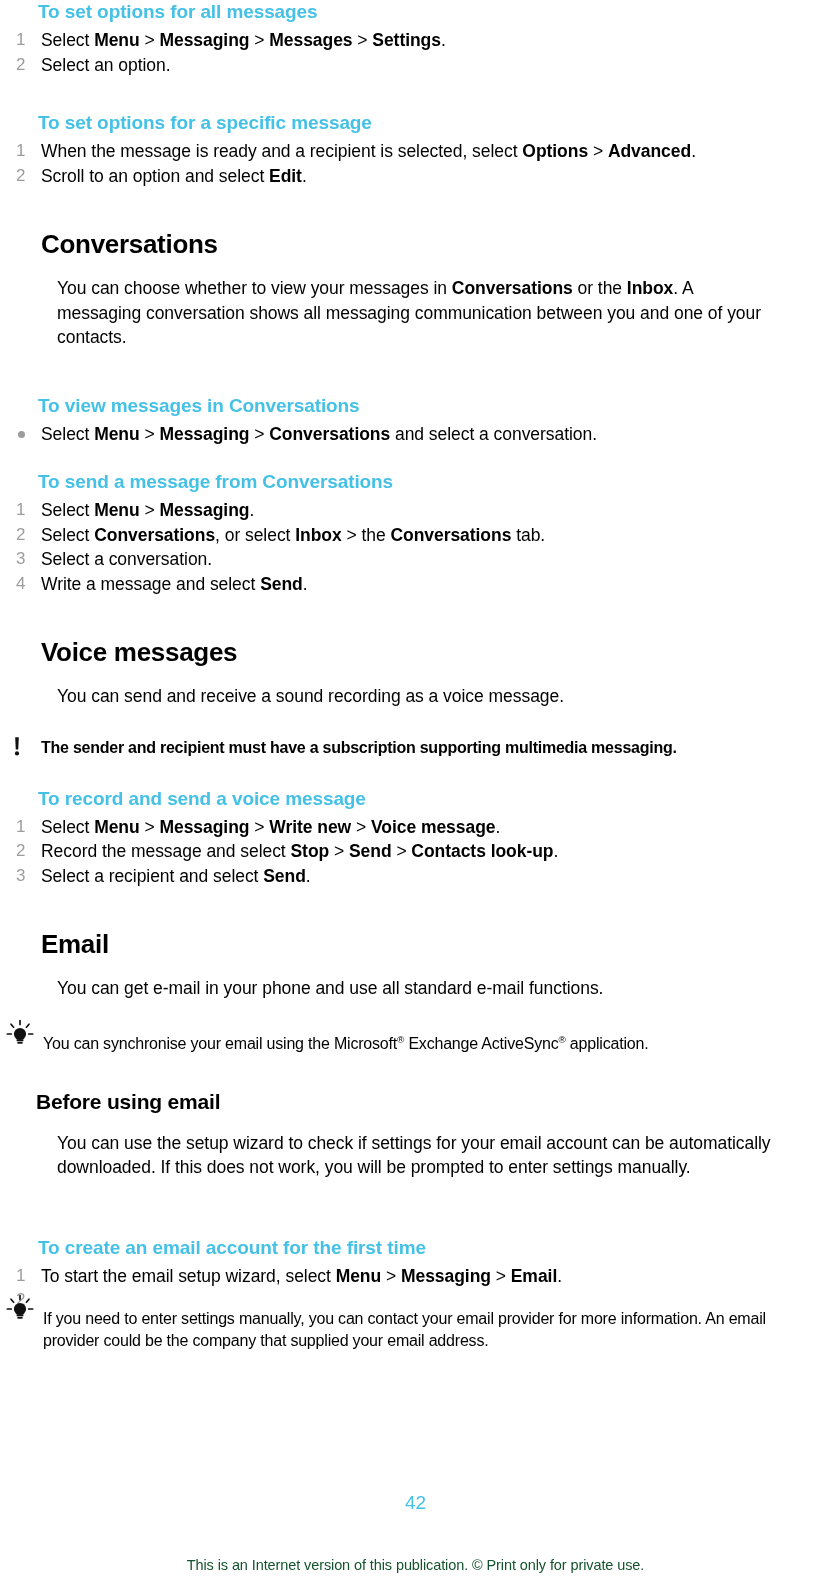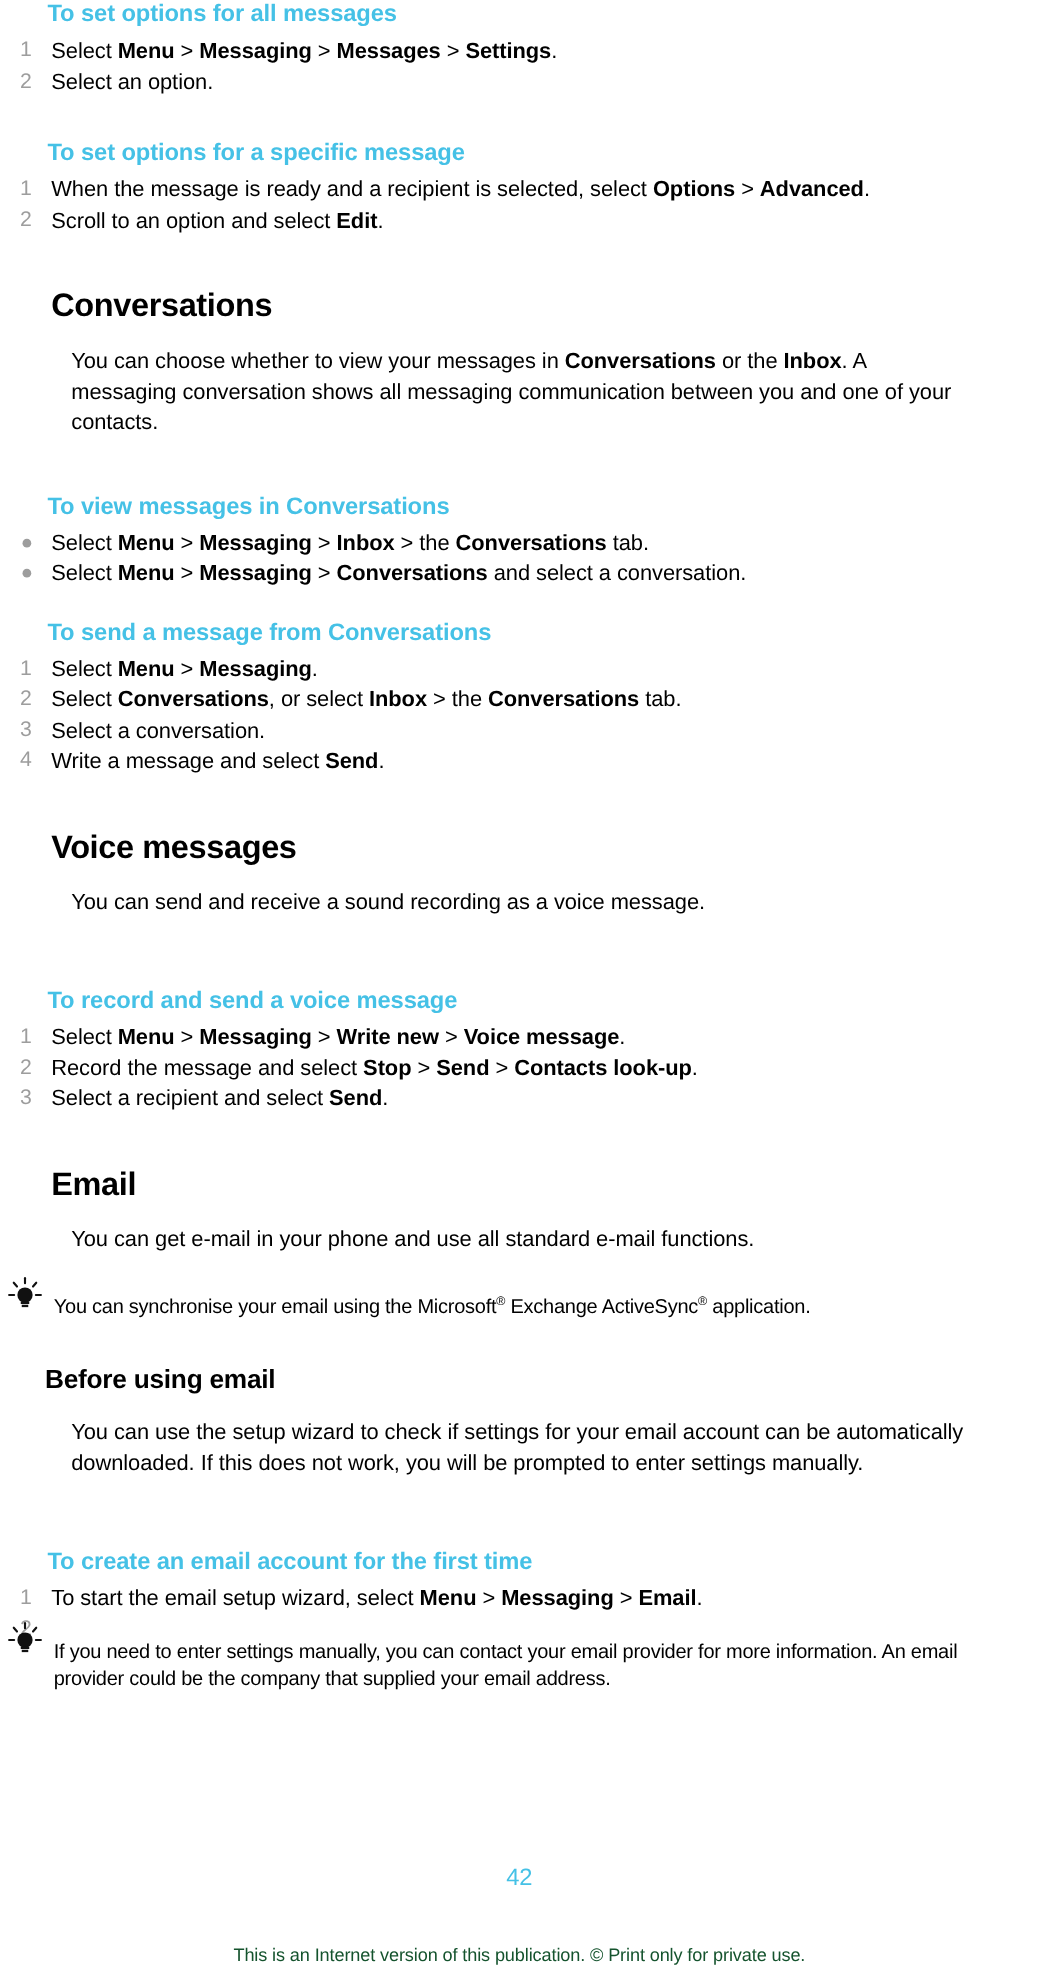--- a/index.html
+++ b/index.html
@@ -202,24 +202,20 @@
 
   <div class="h-sec">Conversations</div>
   <p class="para">You can choose whether to view your messages in <b>Conversations</b> or the <b>Inbox</b>. A messaging conversation shows all messaging communication between you and one of your contacts.</p>
 
   <div class="sp-28"></div>
 
   <div class="h-proc">To view messages in Conversations</div>
   <ul class="bullets">
     <li>
       <span class="dot"></span>
-      <span>Select <b>Menu</b> <span class="sep">&gt;</span> <b>Messaging</b> <span class="sep">&gt;</span> <b>Inbox</b> <span class="sep">&gt;</span> the <b>Conversations</b> tab.</span>
-    </li>
-    <li>
-      <span class="dot"></span>
       <span>Select <b>Menu</b> <span class="sep">&gt;</span> <b>Messaging</b> <span class="sep">&gt;</span> <b>Conversations</b> and select a conversation.</span>
     </li>
   </ul>
 
   <div class="sp-24"></div>
 
   <div class="h-proc">To send a message from Conversations</div>
   <ol class="steps">
     <li>
       <span class="num">1</span>
@@ -239,20 +235,27 @@
     </li>
   </ol>
 
   <div class="sp-40"></div>
 
   <div class="h-sec">Voice messages</div>
   <p class="para">You can send and receive a sound recording as a voice message.</p>
 
   <div class="sp-12"></div>
 
+  <div class="note">
+    <svg class="ic-warning" viewBox="0 0 14 22">
+      <path d="M5.2 2.2h3.6l-0.55 12.2h-2.5z" fill="#111"></path>
+      <circle cx="7" cy="18.4" r="2.1" fill="#111"></circle>
+    </svg>
+    <span>The sender and recipient must have a subscription supporting multimedia messaging.</span>
+  </div>
 
   <div class="sp-28"></div>
 
   <div class="h-proc">To record and send a voice message</div>
   <ol class="steps">
     <li>
       <span class="num">1</span>
       <span>Select <b>Menu</b> <span class="sep">&gt;</span> <b>Messaging</b> <span class="sep">&gt;</span> <b>Write new</b> <span class="sep">&gt;</span> <b>Voice message</b>.</span>
     </li>
     <li>

